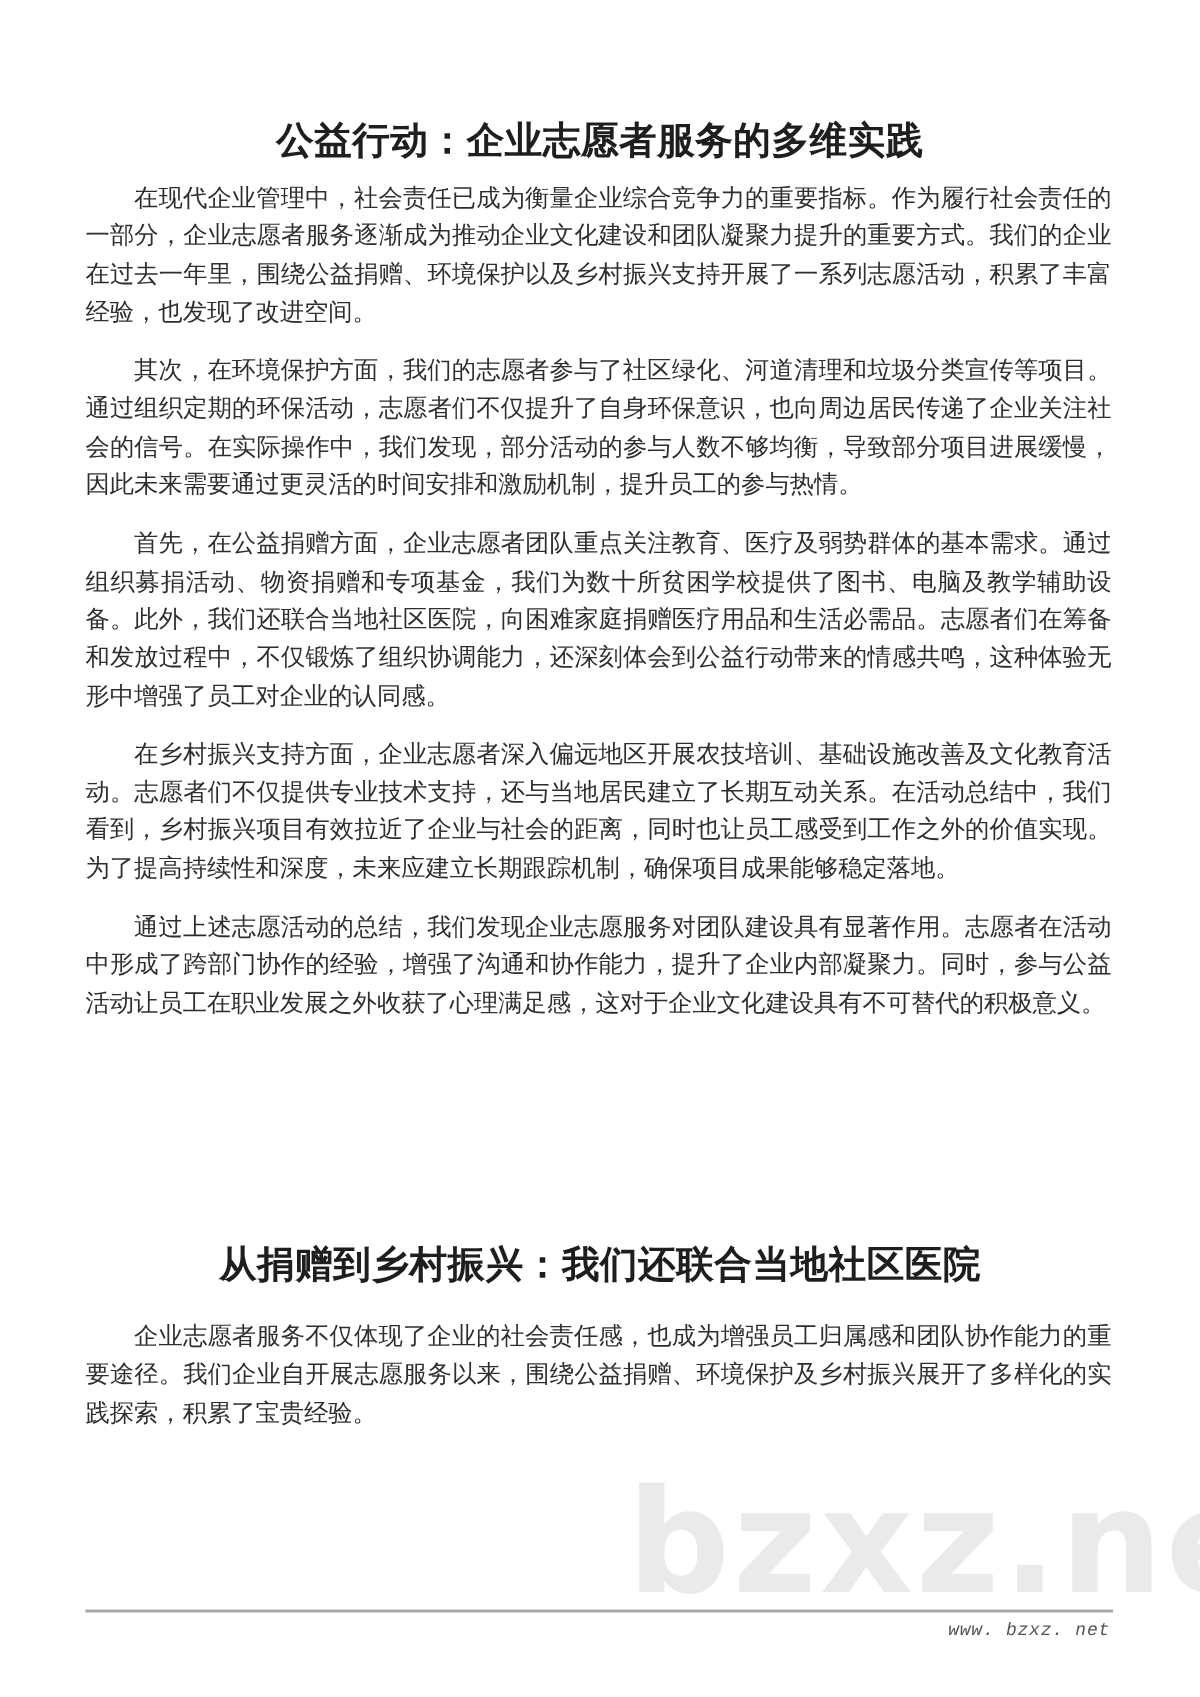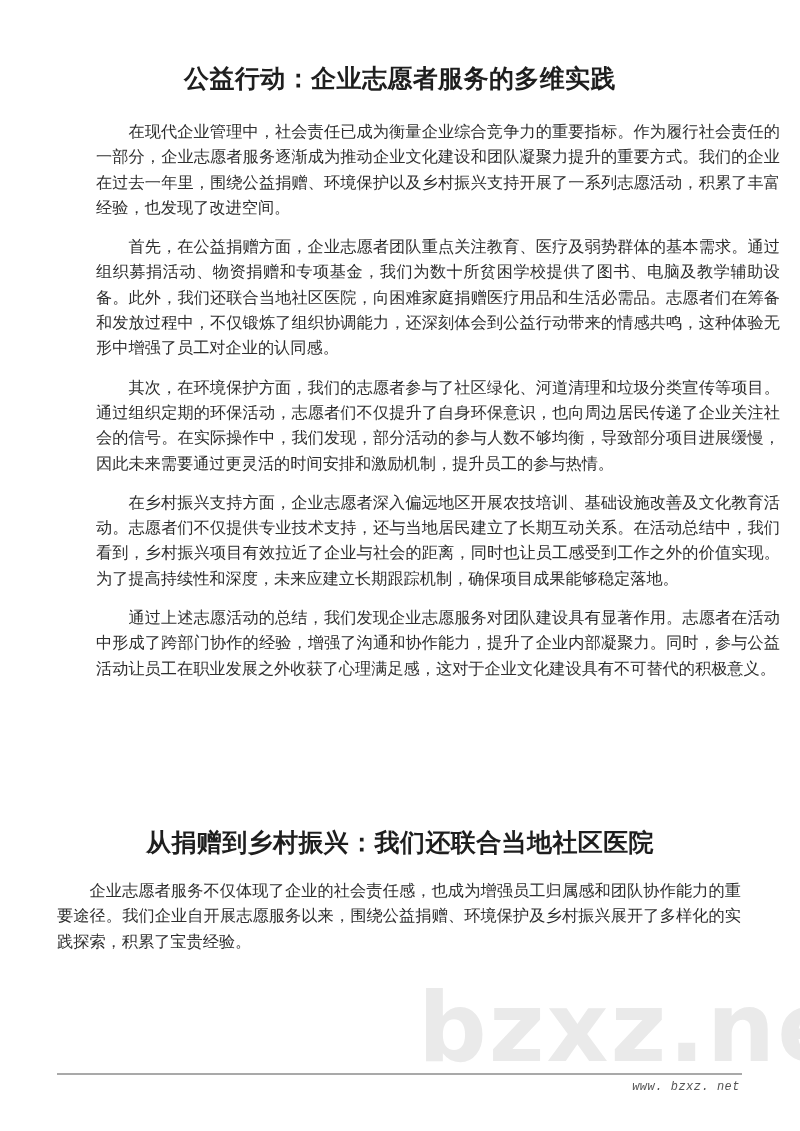--- a/index.html
+++ b/index.html
@@ -26,29 +26,29 @@
     width: 800px;
     text-align: center;
     font-family: "DejaVu Sans", "Liberation Sans", sans-serif;
     font-weight: bold;
     font-size: 25px;
     line-height: 32px;
     color: #1e1e1e;
     letter-spacing: 0.4px;
     margin: 0;
   }
-  #title-1 { top: 63px; }
+  #title-1 { top: 78px; }
   #title-2 { top: 827px; }
 
   .section {
     position: absolute;
     left: 57px;
     width: 684px;
   }
-  #section-1 { top: 119px; margin-left: 39px; }
+  #section-1 { top: 119px; }
   #section-2 { top: 878px; }
 
   .para {
     margin: 0 0 14px 0;
     font-size: 16.2px;
     line-height: 25.3px;
     text-indent: 2em;
     text-align: justify;
     text-justify: inter-character;
     word-break: break-all;
@@ -94,22 +94,22 @@
 <body>
 
 <div class="page">
 
   <div class="watermark">bzxz.net</div>
 
   <h1 class="title" id="title-1">公益行动：企业志愿者服务的多维实践</h1>
 
   <div class="section" id="section-1">
     <p class="para">在现代企业管理中，社会责任已成为衡量企业综合竞争力的重要指标。作为履行社会责任的一部分，企业志愿者服务逐渐成为推动企业文化建设和团队凝聚力提升的重要方式。我们的企业在过去一年里，围绕公益捐赠、环境保护以及乡村振兴支持开展了一系列志愿活动，积累了丰富经验，也发现了改进空间。</p>
+    <p class="para">其次，在环境保护方面，我们的志愿者参与了社区绿化、河道清理和垃圾分类宣传等项目。通过组织定期的环保活动，志愿者们不仅提升了自身环保意识，也向周边居民传递了企业关注社会的信号。在实际操作中，我们发现，部分活动的参与人数不够均衡，导致部分项目进展缓慢，因此未来需要通过更灵活的时间安排和激励机制，提升员工的参与热情。</p>
     <p class="para">首先，在公益捐赠方面，企业志愿者团队重点关注教育、医疗及弱势群体的基本需求。通过组织募捐活动、物资捐赠和专项基金，我们为数十所贫困学校提供了图书、电脑及教学辅助设备。此外，我们还联合当地社区医院，向困难家庭捐赠医疗用品和生活必需品。志愿者们在筹备和发放过程中，不仅锻炼了组织协调能力，还深刻体会到公益行动带来的情感共鸣，这种体验无形中增强了员工对企业的认同感。</p>
-    <p class="para">其次，在环境保护方面，我们的志愿者参与了社区绿化、河道清理和垃圾分类宣传等项目。通过组织定期的环保活动，志愿者们不仅提升了自身环保意识，也向周边居民传递了企业关注社会的信号。在实际操作中，我们发现，部分活动的参与人数不够均衡，导致部分项目进展缓慢，因此未来需要通过更灵活的时间安排和激励机制，提升员工的参与热情。</p>
     <p class="para">在乡村振兴支持方面，企业志愿者深入偏远地区开展农技培训、基础设施改善及文化教育活动。志愿者们不仅提供专业技术支持，还与当地居民建立了长期互动关系。在活动总结中，我们看到，乡村振兴项目有效拉近了企业与社会的距离，同时也让员工感受到工作之外的价值实现。为了提高持续性和深度，未来应建立长期跟踪机制，确保项目成果能够稳定落地。</p>
     <p class="para">通过上述志愿活动的总结，我们发现企业志愿服务对团队建设具有显著作用。志愿者在活动中形成了跨部门协作的经验，增强了沟通和协作能力，提升了企业内部凝聚力。同时，参与公益活动让员工在职业发展之外收获了心理满足感，这对于企业文化建设具有不可替代的积极意义。</p>
   </div>
 
   <h1 class="title" id="title-2">从捐赠到乡村振兴：我们还联合当地社区医院</h1>
 
   <div class="section" id="section-2">
     <p class="para">企业志愿者服务不仅体现了企业的社会责任感，也成为增强员工归属感和团队协作能力的重要途径。我们企业自开展志愿服务以来，围绕公益捐赠、环境保护及乡村振兴展开了多样化的实践探索，积累了宝贵经验。</p>
   </div>
 

